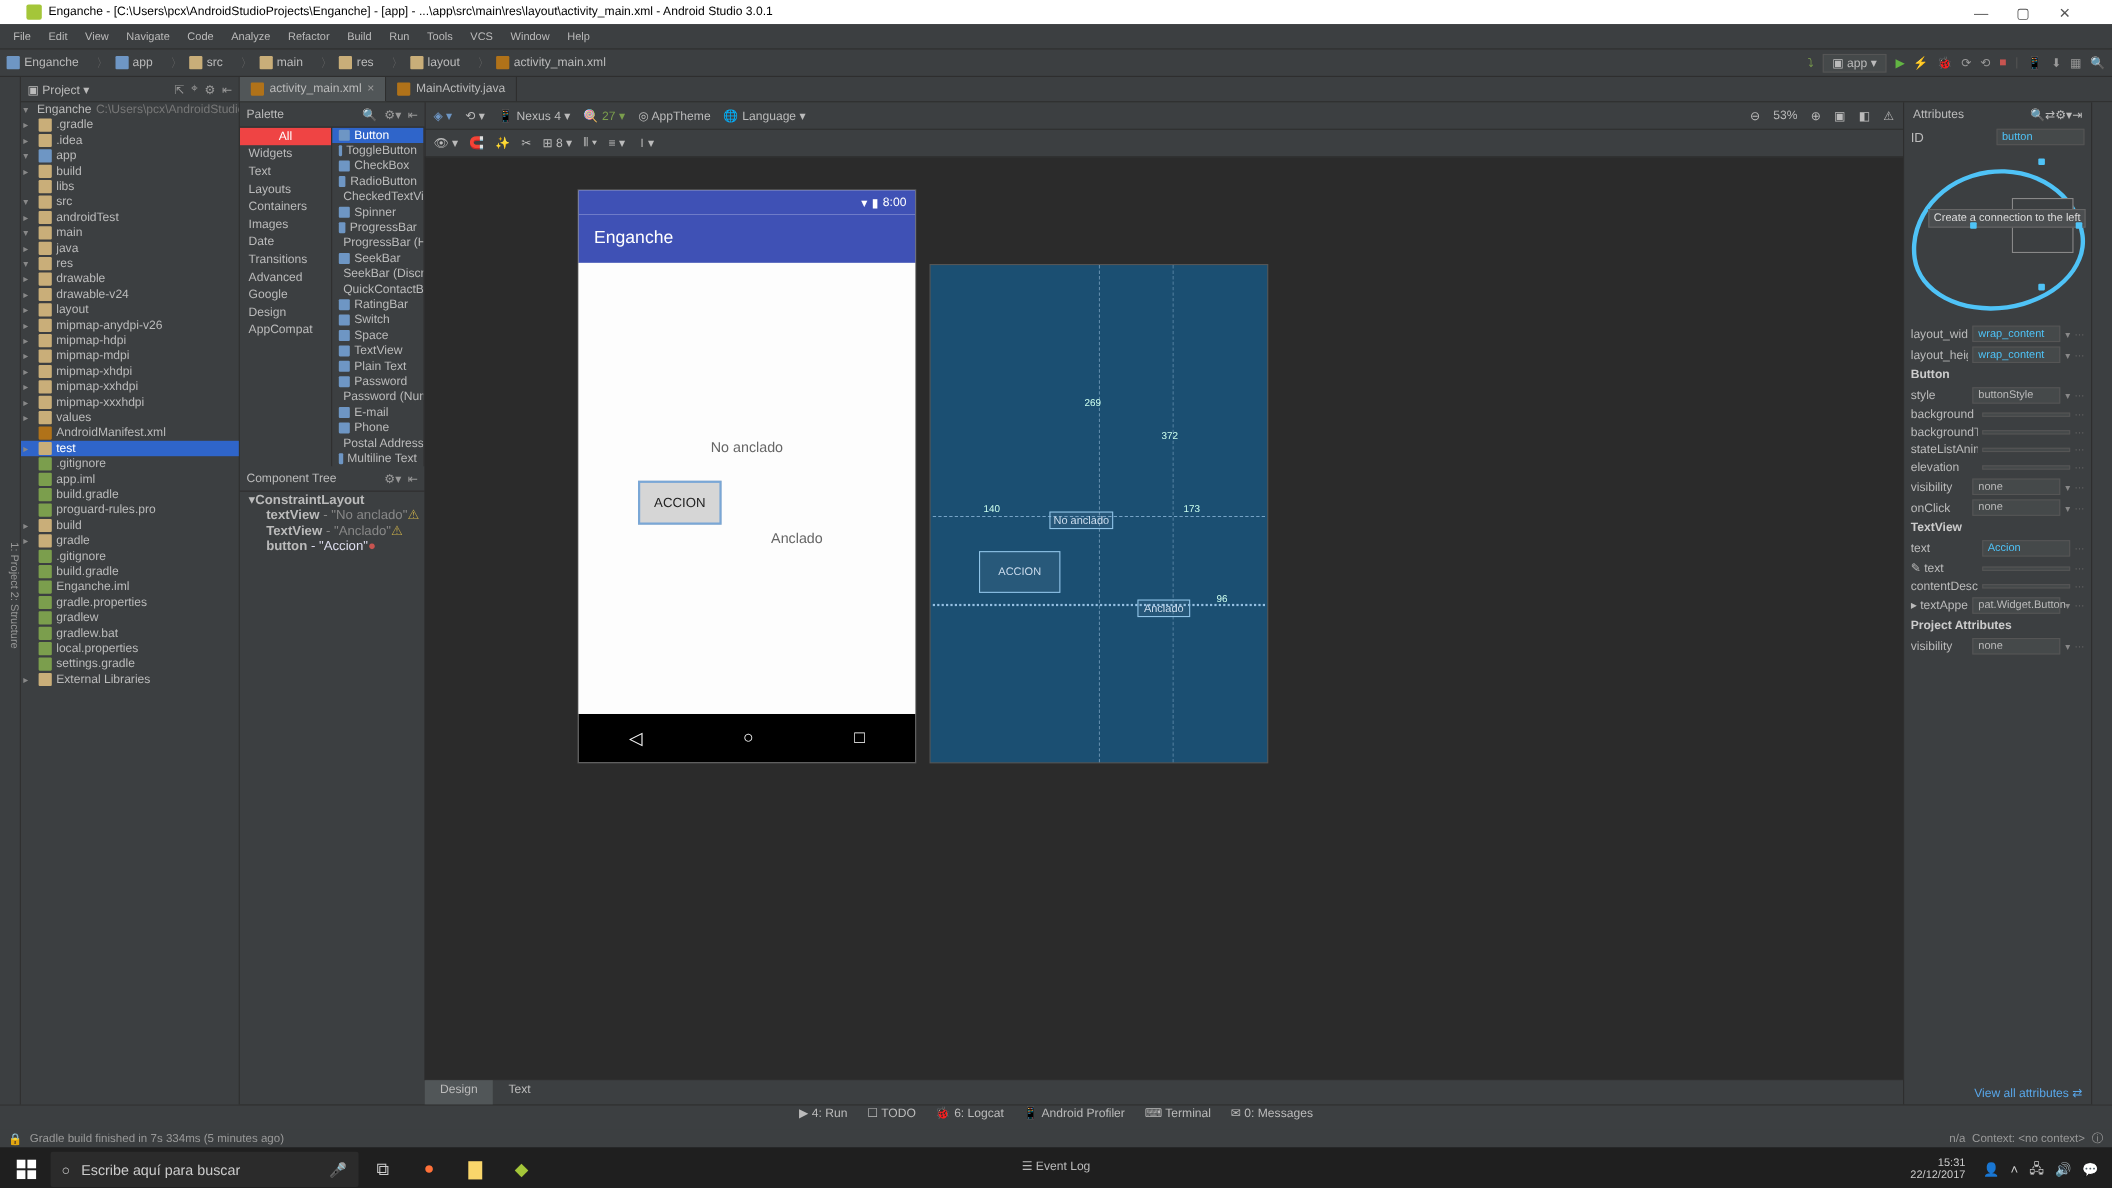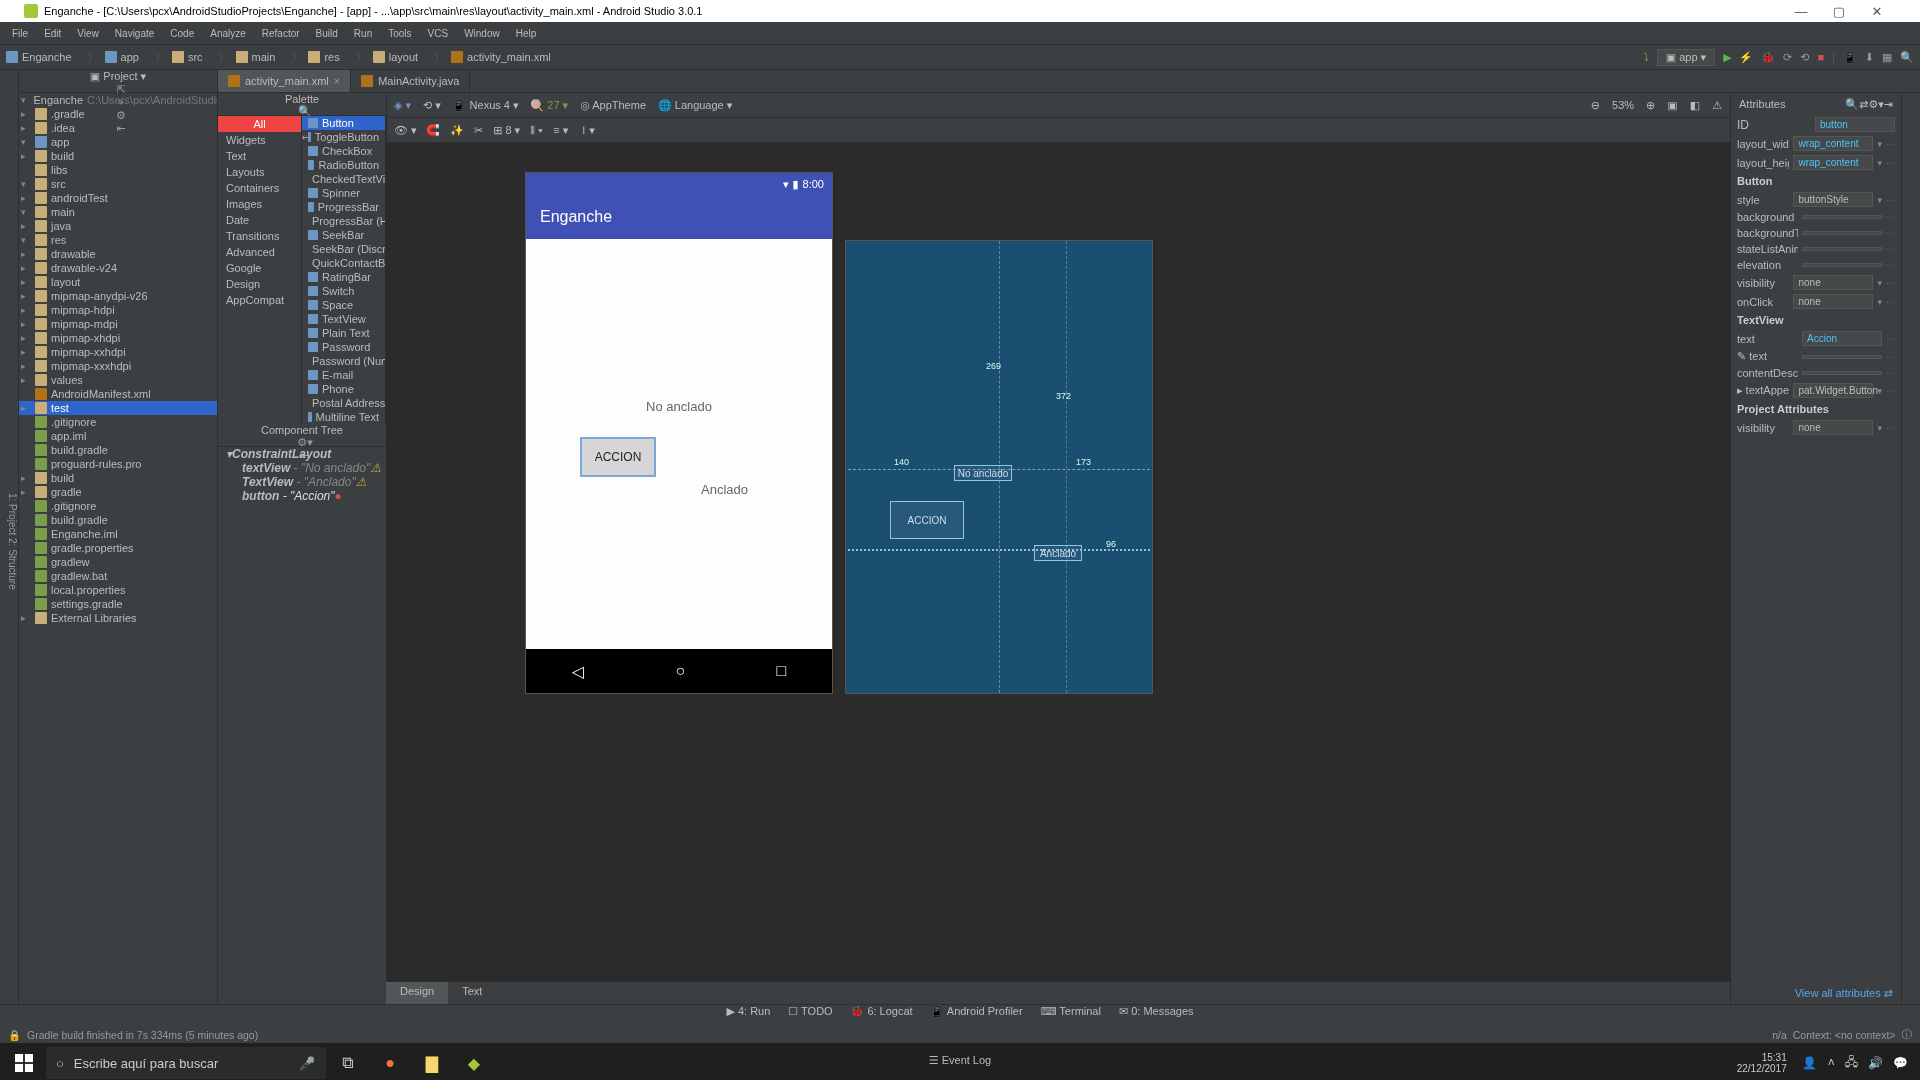--- a/index.html
+++ b/index.html
@@ -79,21 +79,20 @@
   display:flex;
   flex-direction:column;
 }
 .panel-header {
   height: 22px;
   display:flex;
   align-items:center;
   padding:0 6px;
   font-size:11px;
   border-bottom:1px solid #2e2e2e;
-  flex-direction:column;
 }
 .panel-header .gap { flex:1; }
 .panel-header .ic { margin-left:6px; font-size:11px; color:#999;}
 
 .tree {
   overflow:auto;
   flex:1;
   font-size:11px;
 }
 .tree .node { display:flex; align-items:center; padding: 1px 2px; white-space:nowrap; gap:4px;}
@@ -680,21 +679,21 @@
           </div>
         </div>
 
         <div class="palette-col" style="flex:1;border-top:none;">
           <div class="panel-header">
             <span>Component Tree</span>
             <span class="gap"></span>
             <span class="ic">⚙▾</span>
             <span class="ic">⇤</span>
           </div>
-          <div id="ctree" style="flex:1;overflow:auto;font-style:italic;">
+          <div id="ctree" style="flex:1;overflow:auto;">
               <div class="ct-row" style="padding-left: 8px;"><span style="width: 10px;">▾</span><span class="wic"></span><b>ConstraintLayout</b></div>
               <div class="ct-row" style="padding-left: 24px;"><span style="width: 10px;"></span><span class="wic"></span><b>textView</b><span style="color: rgb(136, 136, 136);"> - "No anclado"</span><span class="warn">⚠</span></div>
               <div class="ct-row" style="padding-left: 24px;"><span style="width: 10px;"></span><span class="wic"></span><b>TextView</b><span style="color: rgb(136, 136, 136);"> - "Anclado"</span><span class="warn">⚠</span></div>
               <div class="ct-row sel" style="padding-left: 24px;"><span style="width: 10px;"></span><span class="wic"></span><b>button</b><span style="color: rgb(221, 221, 238);"> - "Accion"</span><span class="err">●</span></div>
             </div>
         </div>
       </div>
 
       <div class="design-col">
         <div class="design-toolbar-1">
@@ -772,20 +771,29 @@
           <span>Attributes</span>
           <span class="gap"></span>
           <span class="ic">🔍</span>
           <span class="ic">⇄</span>
           <span class="ic">⚙▾</span>
           <span class="ic">⇥</span>
         </div>
         <div class="arow">
           <span class="al">ID</span>
           <span class="av blue">button</span>
+        </div>
+        <div class="constraint-preview">
+          <div class="ellipse"></div>
+          <div class="cp-box"></div>
+          <div class="cp-hint">Create a connection to the left</div>
+          <div class="cp-sq" style="left:60px;top:68px;"></div>
+          <div class="cp-sq" style="left:156px;top:68px;"></div>
+          <div class="cp-sq" style="left:122px;top:10px;"></div>
+          <div class="cp-sq" style="left:122px;top:124px;"></div>
         </div>
         <div class="attr-list" id="attrlist">
         <div class="arow">
               <span class="al">layout_width</span>
               <span class="av blue">wrap_content</span>
               <span style="font-size: 9px; color: rgb(136, 136, 136);">▾</span>
               <span style="font-size: 9px; color: rgb(102, 102, 102);">⋯</span>
             </div>
             <div class="arow">
               <span class="al">layout_height</span>

